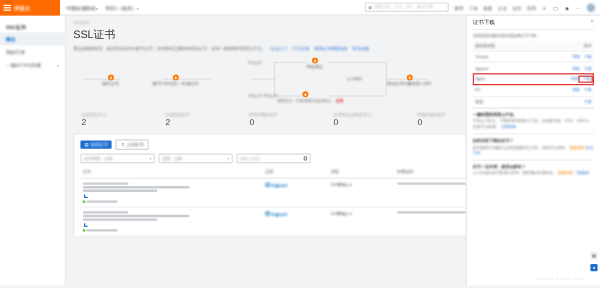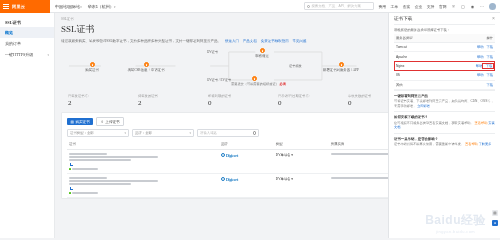--- a/index.html
+++ b/index.html
@@ -26,21 +26,21 @@
   .tb-right { margin-left:auto; display:flex; align-items:center; gap:4.5px; padding-right:4px; }
   .tb-search { width:70px; height:8px; border:1px solid #dcdee2; border-radius:1px;
                display:flex; align-items:center; padding:0 2px; gap:1.5px; background:#fff;}
   .tb-search .mag { width:3px;height:3px;border:0.5px solid #aaa;border-radius:50%;}
   .tb-search em { font-style:normal; color:#bbb; font-size:3.4px; }
   .tb-item { font-size:3.8px; color:#555; white-space:nowrap;}
   .tb-ico { width:5px; height:5px; position:relative; color:#666; font-size:4px; line-height:5px; text-align:center;}
   .avatar { width:7px;height:7px;border-radius:50%;background:#9fb6cd;}
 
   
-  .shell { display:flex; height:225px;font-family:Liberation Serif, serif; }
+  .shell { display:flex; height:225px; }
   .sidebar { width:55px; background:#fff; border-right:1px solid #e8eaec; padding-top:4px; }
   .sb-title { font-size:4.2px; padding:2.5px 5px; color:#333; font-weight:bold;}
   .sb-item { font-size:4px; padding:3px 5px; color:#444; display:flex; align-items:center; }
   .sb-item.active { background:#eef1f6; color:#0070cc; font-weight:bold;}
   .sb-item .chev { margin-left:auto; color:#aaa; font-size:3px;}
 
   .main { flex:1; background:#f2f3f5; padding:4px 5px 0 6px; overflow:hidden; position:relative;}
   .crumb { font-size:3.4px; color:#999; margin-bottom:2px;}
   .page-title { font-size:9px; color:#333; margin:1px 0 3px 0;}
   .desc { font-size:3.5px; color:#666; line-height:5px; }
@@ -411,15 +411,14 @@
   <div class="faq">
     <h4 class="blur-soft">证书一旦吊销，是否会影响？</h4>
     <p class="blur-soft"><span>证书吊销后将不能再次使用，需要重新申请签发。</span> <b>查看帮助</b> <a>了解更多</a></p>
   </div>
 </div>
 
 <div class="railbtn" style="top:210px; background:#e8eaed; color:#666;">▤</div>
 <div class="railbtn" style="top:220px; background:#1f6fd0; color:#fff;">●</div>
 
 <div class="wm">
-  <div class="big">Baidu经验</div>
   <div class="sm">jingyan.baidu.com</div>
 </div>
 
 </body></html>

